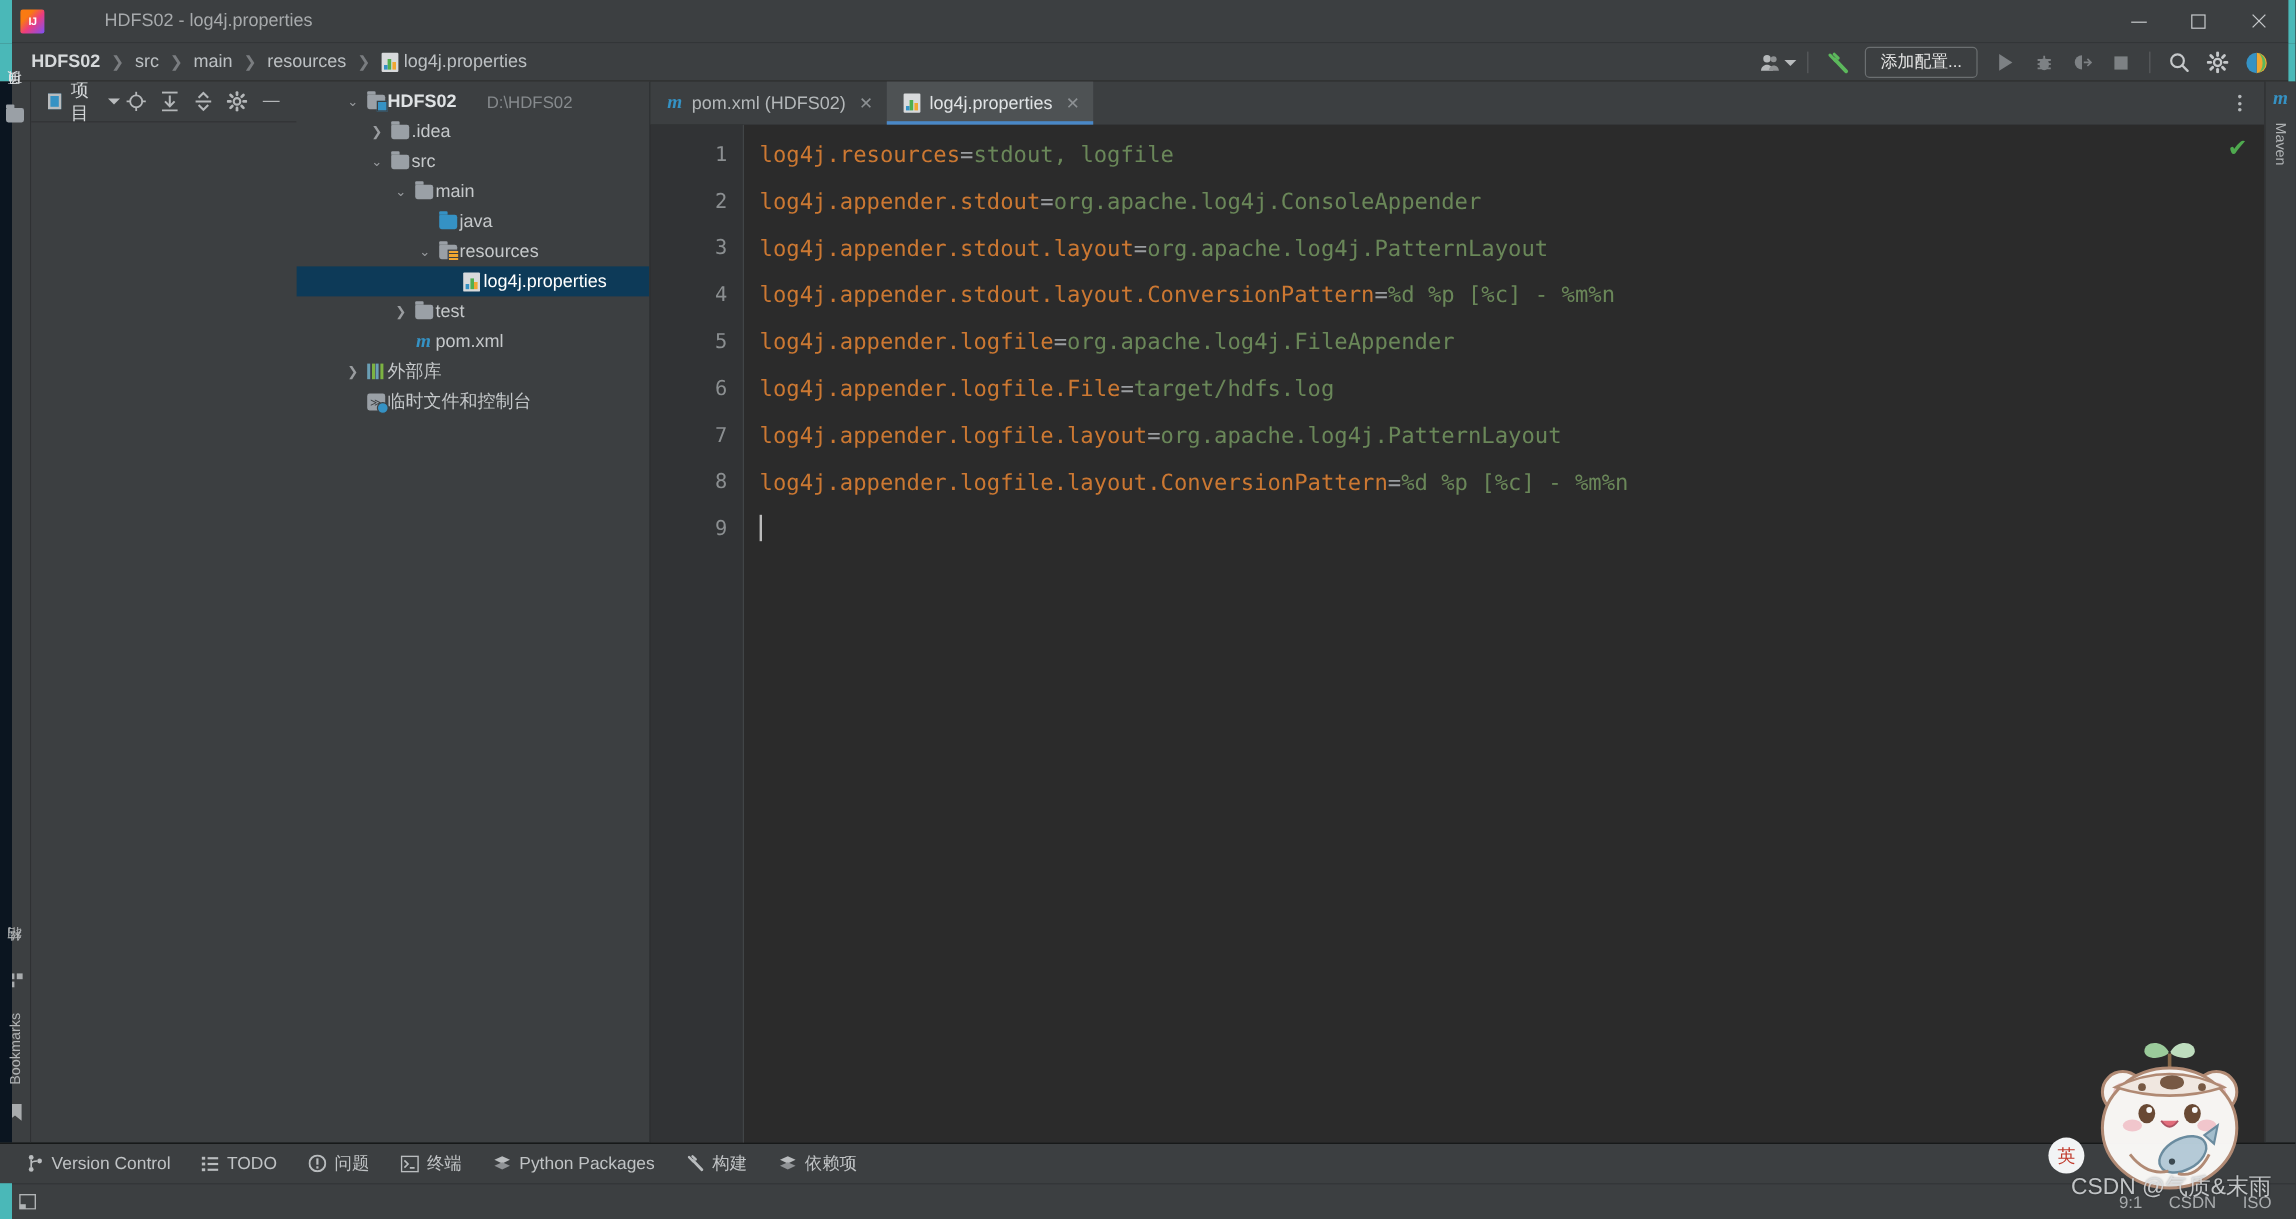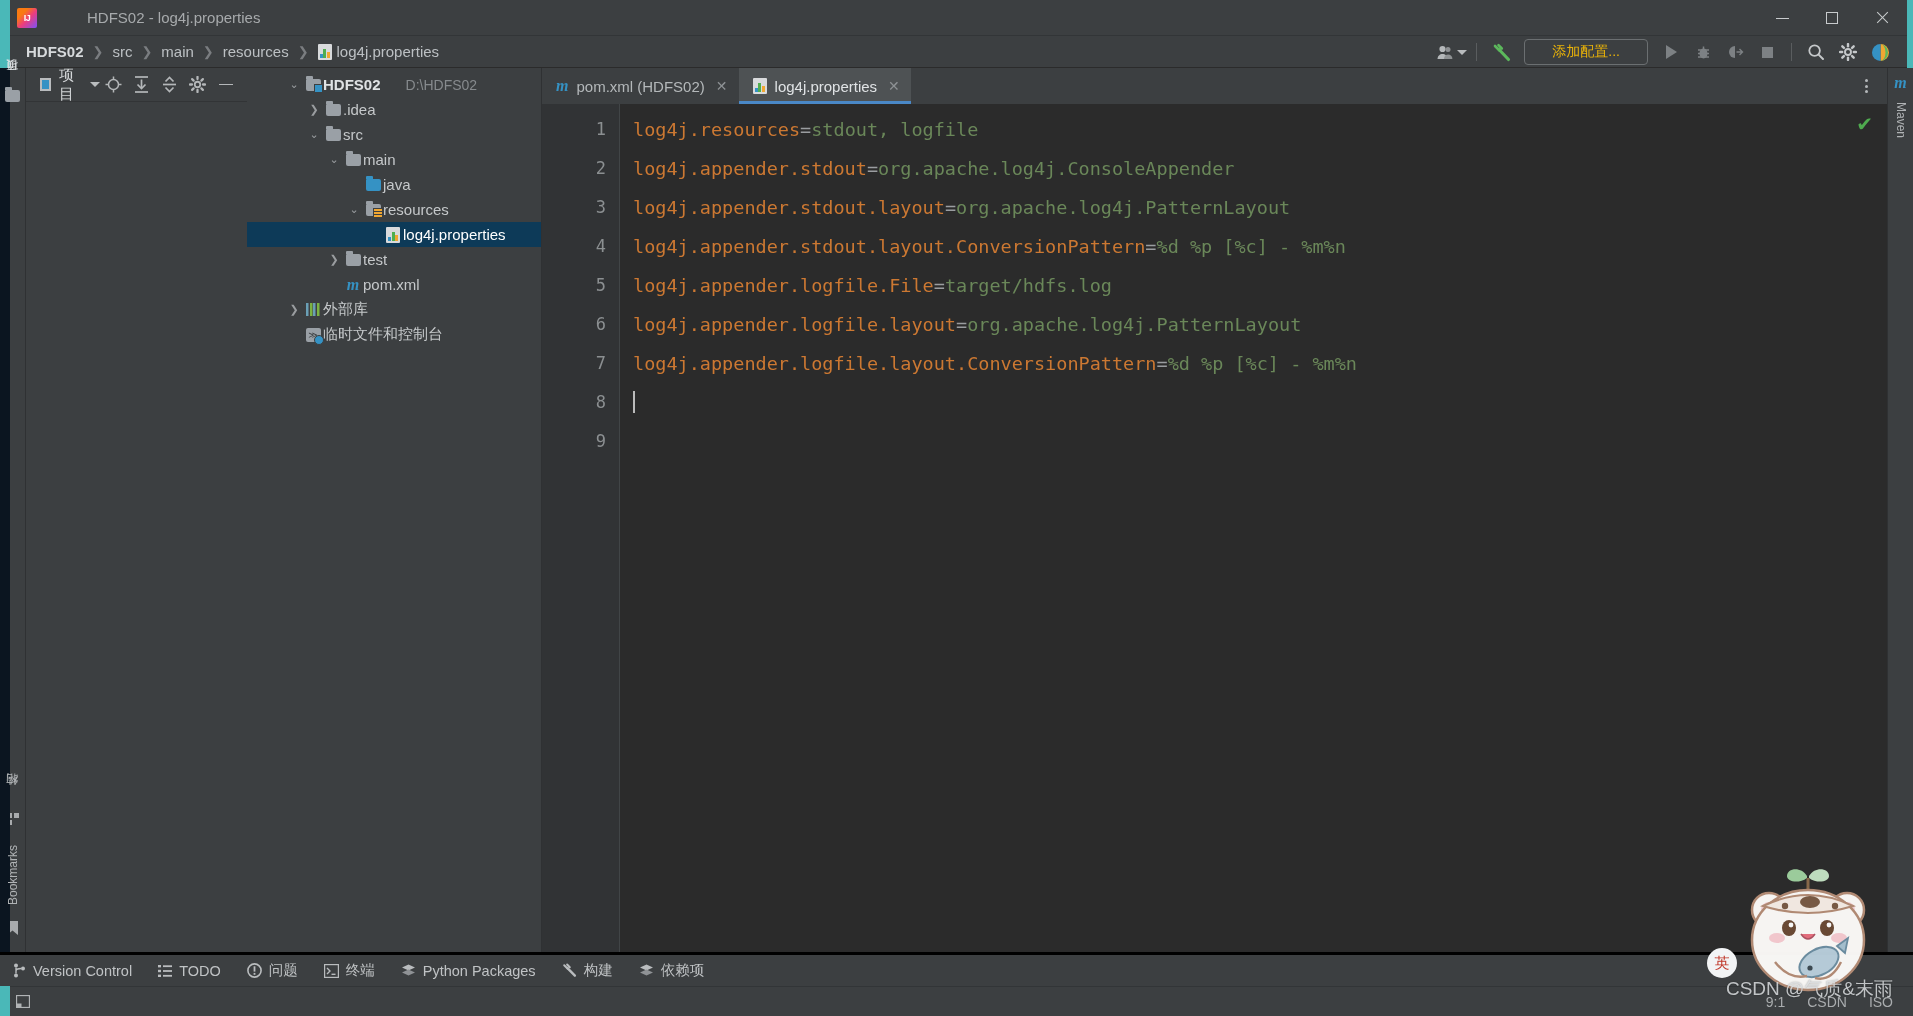--- a/index.html
+++ b/index.html
@@ -91,21 +91,21 @@
     display: flex; align-items: center; gap: 2px;
   }
   .tb-btn {
     width: 30px; height: 26px; display: flex;
     align-items: center; justify-content: center; cursor: default;
     border-radius: 3px;
   }
   .tb-sep { width: 1px; height: 18px; background: #5a5d5f; margin: 0 7px; }
   .run-config {
     border: 1px solid #6b6f71; border-radius: 4px;
-    color: #eab308; font-size: 14px; padding: 3px 27px;
+    color: #e5e5e5; font-size: 14px; padding: 3px 12px;
     margin: 0 6px; white-space: nowrap; cursor: default; text-align: right;
   }
   .tri-run {
     width: 0; height: 0; border-left: 11px solid #7d8184;
     border-top: 7px solid transparent; border-bottom: 7px solid transparent;
   }
   .sq-stop { width: 11px; height: 11px; background: #7d8184; }
 
   
   .main { flex: 1 1 auto; display: flex; min-height: 0; position: relative; }
@@ -269,22 +269,22 @@
     vertical-align: -4px;
   }
   .insp-ok {
     position: absolute; right: 14px; top: 10px;
     color: #4faa4f; font-size: 20px; line-height: 1;
   }
 
   
   .bottombar {
     height: 34px; flex: 0 0 34px; background: #3c3f41;
-    display: flex; align-items: center; 
-    border-top: 3px solid #000000;
+    display: flex; align-items: center; padding-left: 10px;
+    border-top: 1px solid #000000;
   }
   .bb-item {
     display: flex; align-items: center; gap: 7px;
     color: #c0c3c5; font-size: 14.5px; padding: 3px 13px;
     cursor: default; white-space: nowrap; border-radius: 3px;
   }
 
   
   .statusbar {
     height: 30px; flex: 0 0 30px; background: #3c3f41;
@@ -653,20 +653,21 @@
           <div class="ln">7</div>
           <div class="ln">8</div>
           <div class="ln">9</div>
         </div>
 
         <div class="code">
           <div class="cline"><span class="k">log4j.resources</span><span class="eq">=</span><span class="v">stdout, logfile</span></div>
           <div class="cline"><span class="k">log4j.appender.stdout</span><span class="eq">=</span><span class="v">org.apache.log4j.ConsoleAppender</span></div>
           <div class="cline"><span class="k">log4j.appender.stdout.layout</span><span class="eq">=</span><span class="v">org.apache.log4j.PatternLayout</span></div>
           <div class="cline"><span class="k">log4j.appender.stdout.layout.ConversionPattern</span><span class="eq">=</span><span class="v">%d %p [%c] - %m%n</span></div>
+          <div class="cline"><span class="k">log4j.appender.logfile</span><span class="eq">=</span><span class="v">org.apache.log4j.FileAppender</span></div>
           <div class="cline"><span class="k">log4j.appender.logfile.File</span><span class="eq">=</span><span class="v">target/hdfs.log</span></div>
           <div class="cline"><span class="k">log4j.appender.logfile.layout</span><span class="eq">=</span><span class="v">org.apache.log4j.PatternLayout</span></div>
           <div class="cline"><span class="k">log4j.appender.logfile.layout.ConversionPattern</span><span class="eq">=</span><span class="v">%d %p [%c] - %m%n</span></div>
           <div class="cline caret-line"><span class="caret-bar"></span></div>
         </div>
 
         <div class="insp-ok">✔</div>
       </div>
     </div>
 

